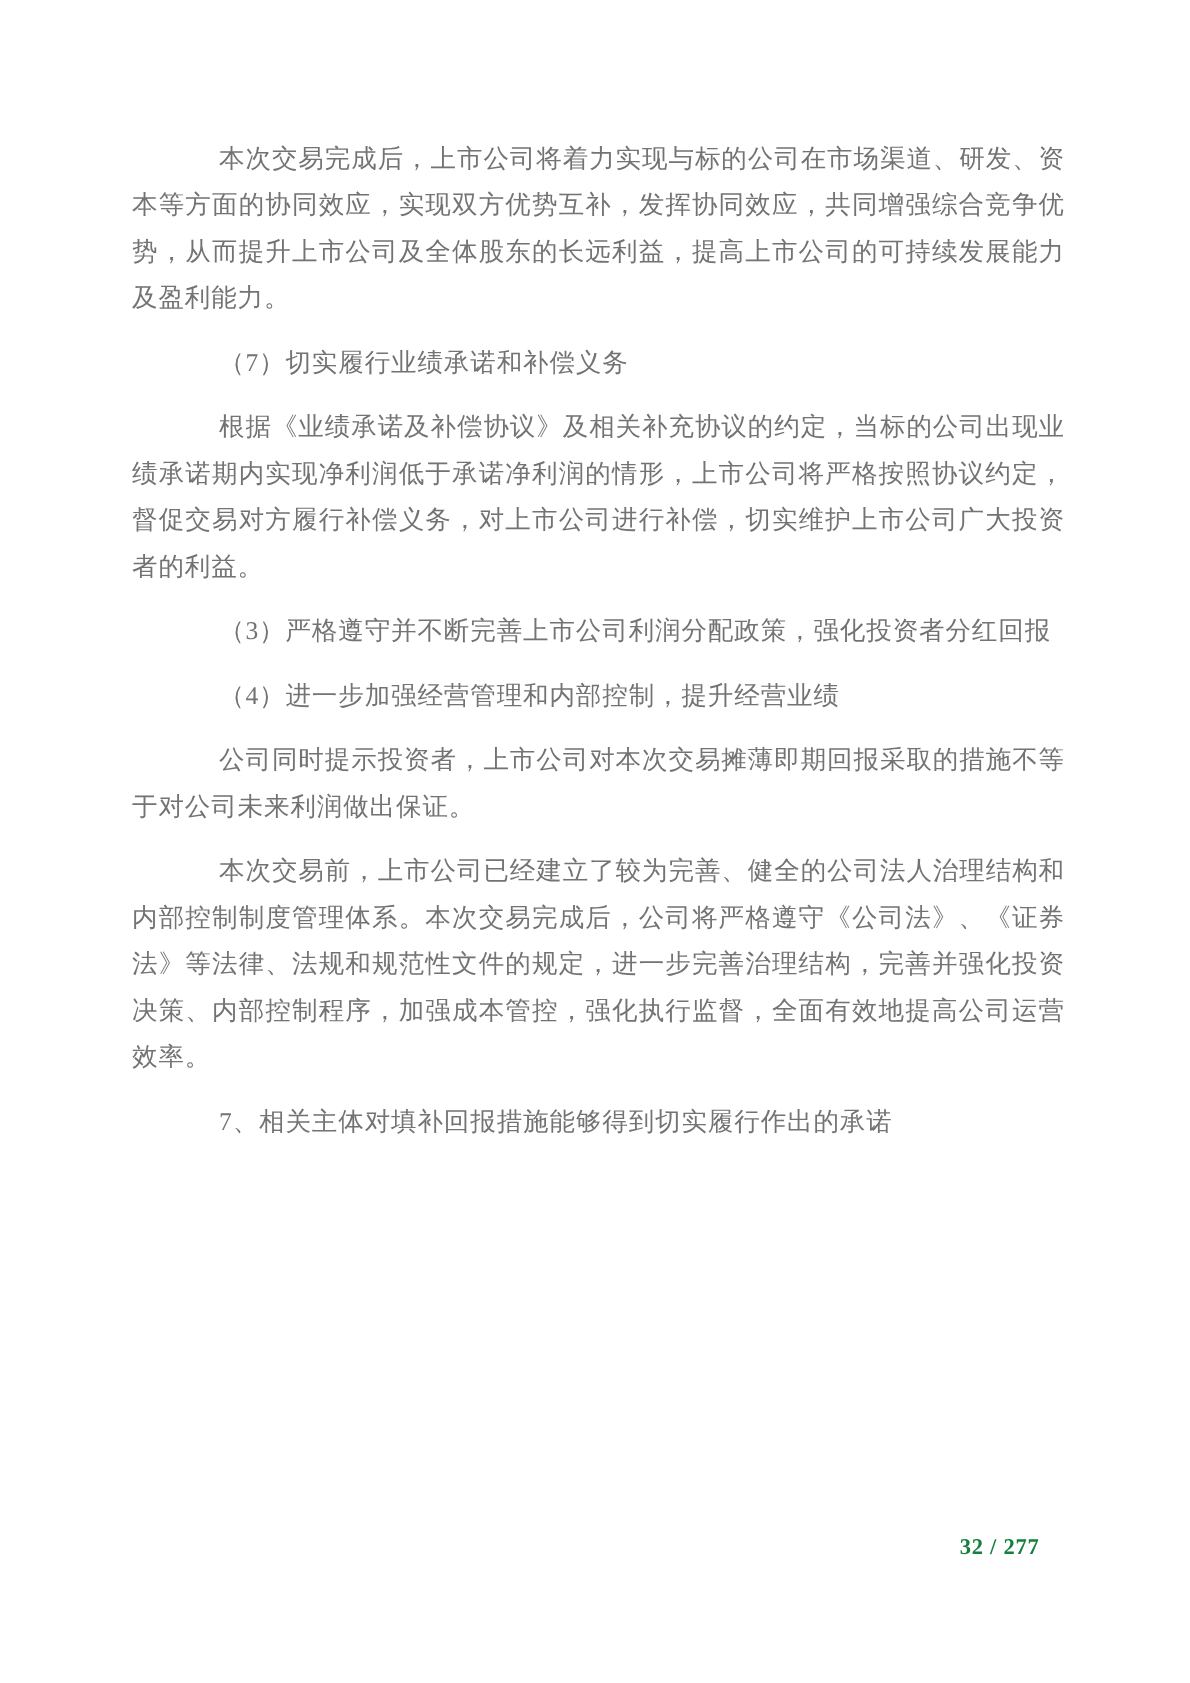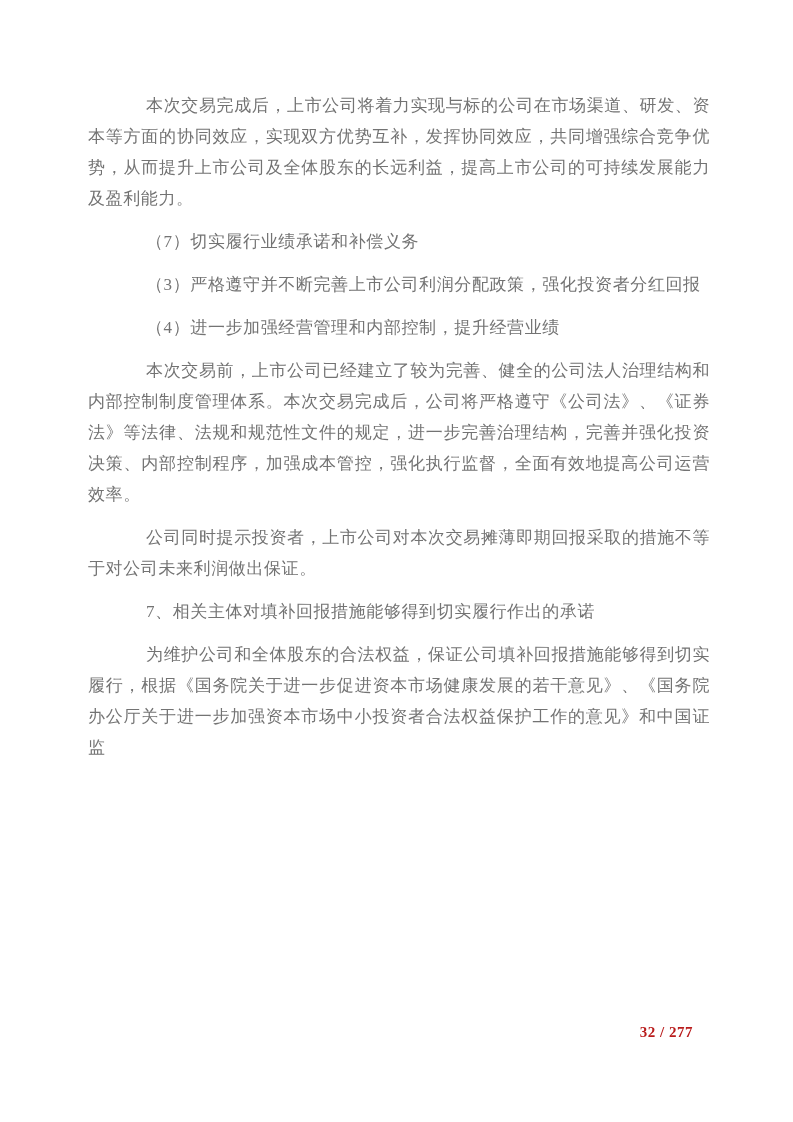--- a/index.html
+++ b/index.html
@@ -38,33 +38,33 @@
     text-align: left;
   }
   .page-number {
     position: absolute;
     top: 1023px;
     right: 100px;
     font-size: 15px;
     line-height: 18px;
     font-weight: bold;
     letter-spacing: 0.5px;
-    color: #b91c1c;
+    color: #15803d;
     font-family: "Liberation Serif", "DejaVu Serif", serif;
     margin-left: 20px;
   }
 </style>
 </head>
 <body>
 
 <div class="page">
   <div class="doc-body" id="doc-body">
       <p class="block paragraph">本次交易完成后，上市公司将着力实现与标的公司在市场渠道、研发、资本等方面的协同效应，实现双方优势互补，发挥协同效应，共同增强综合竞争优势，从而提升上市公司及全体股东的长远利益，提高上市公司的可持续发展能力及盈利能力。</p>
       <p class="block heading">（7）切实履行业绩承诺和补偿义务</p>
+      <p class="block paragraph">根据《业绩承诺及补偿协议》及相关补充协议的约定，当标的公司出现业绩承诺期内实现净利润低于承诺净利润的情形，上市公司将严格按照协议约定，督促交易对方履行补偿义务，对上市公司进行补偿，切实维护上市公司广大投资者的利益。</p>
       <p class="block heading">（3）严格遵守并不断完善上市公司利润分配政策，强化投资者分红回报</p>
       <p class="block heading">（4）进一步加强经营管理和内部控制，提升经营业绩</p>
+      <p class="block paragraph">公司同时提示投资者，上市公司对本次交易摊薄即期回报采取的措施不等于对公司未来利润做出保证。</p>
       <p class="block paragraph">本次交易前，上市公司已经建立了较为完善、健全的公司法人治理结构和内部控制制度管理体系。本次交易完成后，公司将严格遵守《公司法》、《证券法》等法律、法规和规范性文件的规定，进一步完善治理结构，完善并强化投资决策、内部控制程序，加强成本管控，强化执行监督，全面有效地提高公司运营效率。</p>
-      <p class="block paragraph">公司同时提示投资者，上市公司对本次交易摊薄即期回报采取的措施不等于对公司未来利润做出保证。</p>
       <p class="block heading">7、相关主体对填补回报措施能够得到切实履行作出的承诺</p>
-      <p class="block paragraph">为维护公司和全体股东的合法权益，保证公司填补回报措施能够得到切实履行，根据《国务院关于进一步促进资本市场健康发展的若干意见》、《国务院办公厅关于进一步加强资本市场中小投资者合法权益保护工作的意见》和中国证监</p>
     </div>
   <div class="page-number">32 / 277</div>
 </div>
 
 </body></html>

